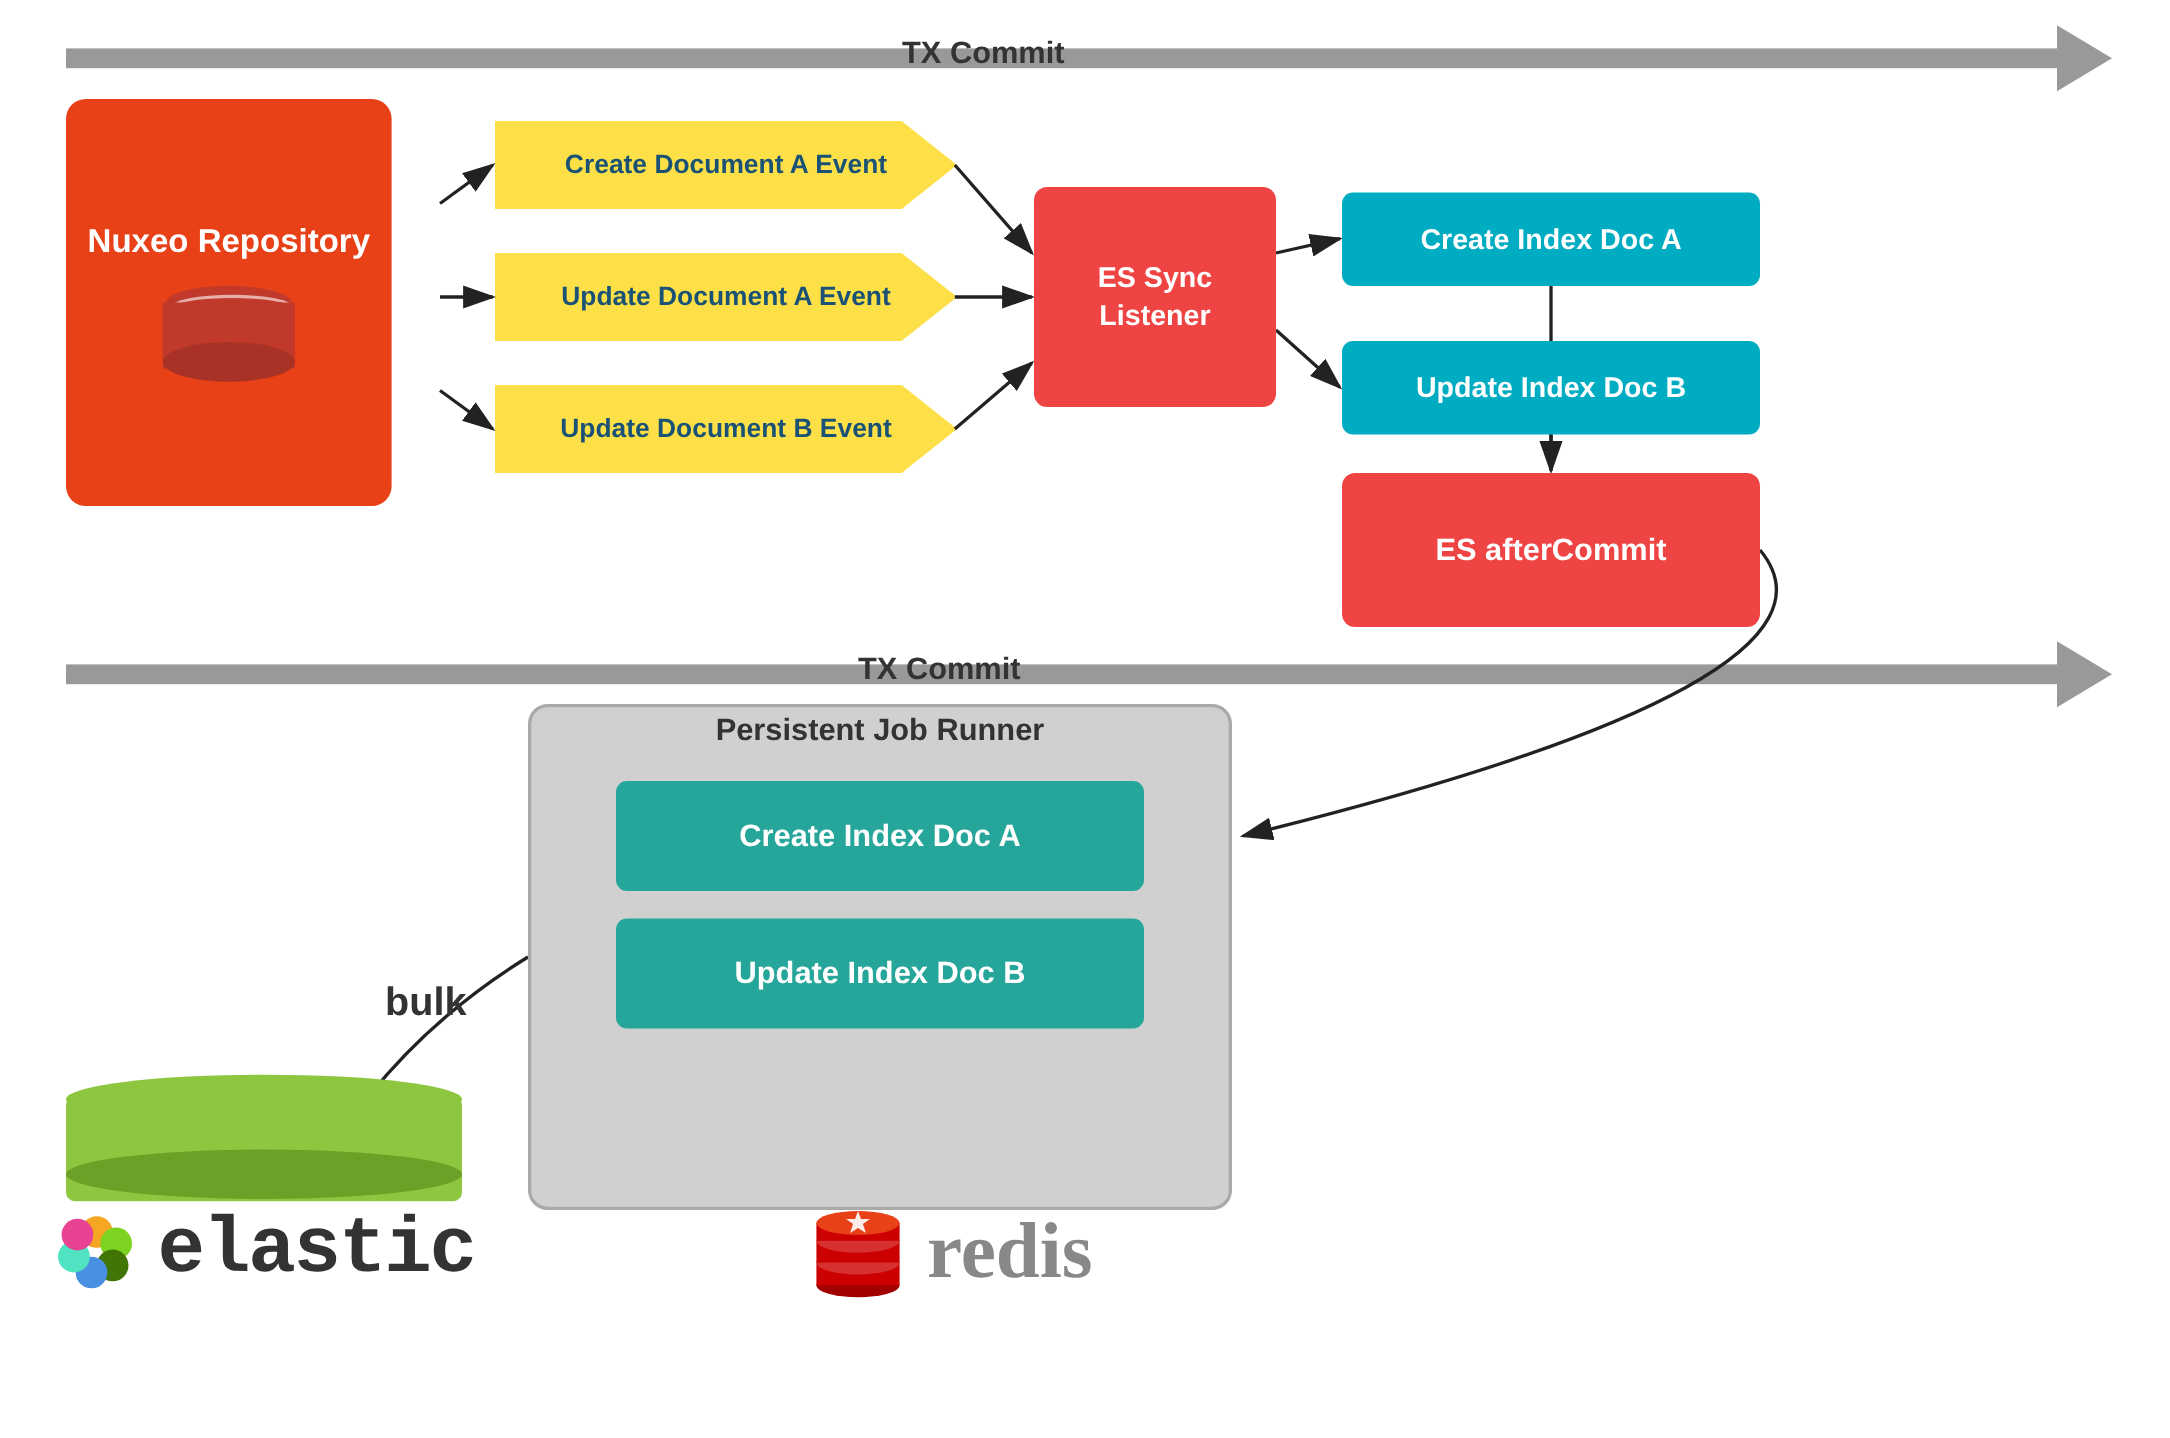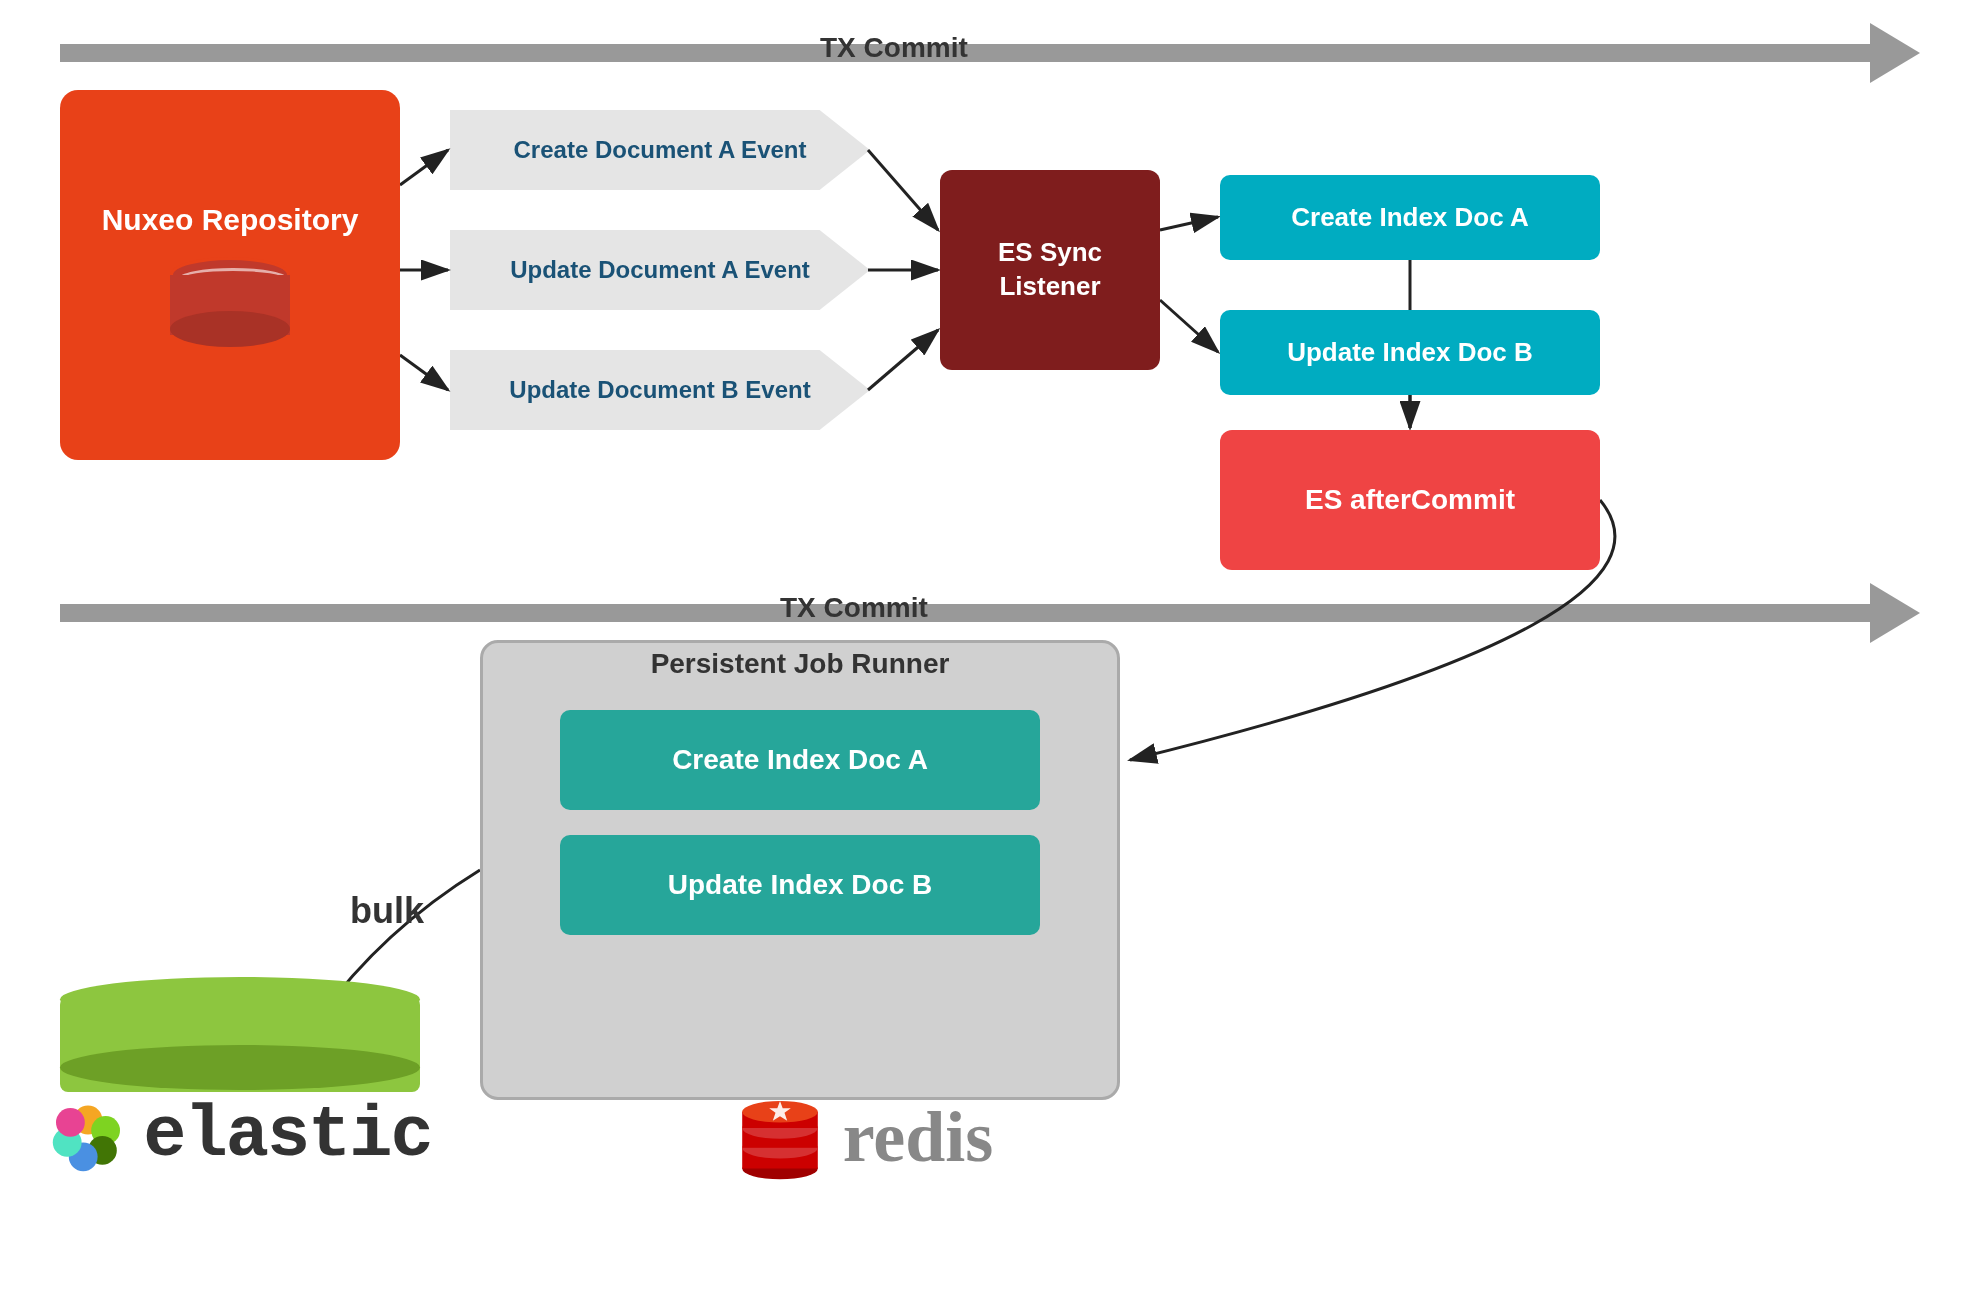--- a/index.html
+++ b/index.html
@@ -70,21 +70,21 @@
       font-weight: bold;
       color: #333;
       z-index: 10;
     }
 
     
     .nuxeo-box {
       position: absolute;
       top: 90px;
       left: 60px;
-      width: 340px;
+      width: 296px;
       height: 370px;
       background: #e84118;
       border-radius: 18px;
       display: flex;
       flex-direction: column;
       align-items: center;
       justify-content: center;
       z-index: 5;
     }
     .nuxeo-label {
@@ -136,21 +136,21 @@
       left: 0;
       width: 120px;
       height: 36px;
       background: #a93226;
       border-radius: 50%;
     }
 
     
     .event-arrow {
       position: absolute;
-      background: #e5e5e5;
+      background: #fde047;
       display: flex;
       align-items: center;
       justify-content: center;
       font-size: 24px;
       font-weight: bold;
       color: #1a5276;
       clip-path: polygon(0 0, 88% 0, 100% 50%, 88% 100%, 0 100%);
     }
 
     .event-create-doc-a {
@@ -172,21 +172,21 @@
       height: 80px;
     }
 
     
     .es-sync-box {
       position: absolute;
       top: 170px;
       left: 940px;
       width: 220px;
       height: 200px;
-      background: #7f1d1d;
+      background: #ef4444;
       border-radius: 12px;
       display: flex;
       align-items: center;
       justify-content: center;
       text-align: center;
       z-index: 5;
     }
     .es-sync-label {
       color: white;
       font-size: 26px;

